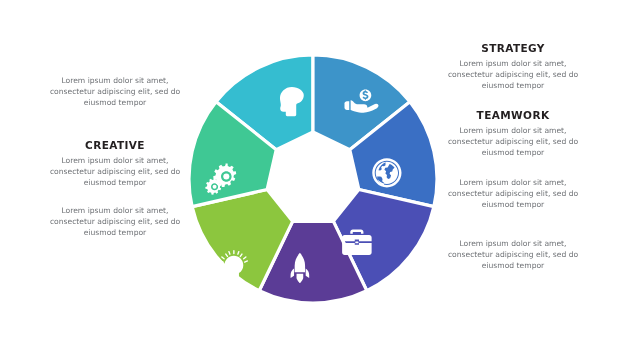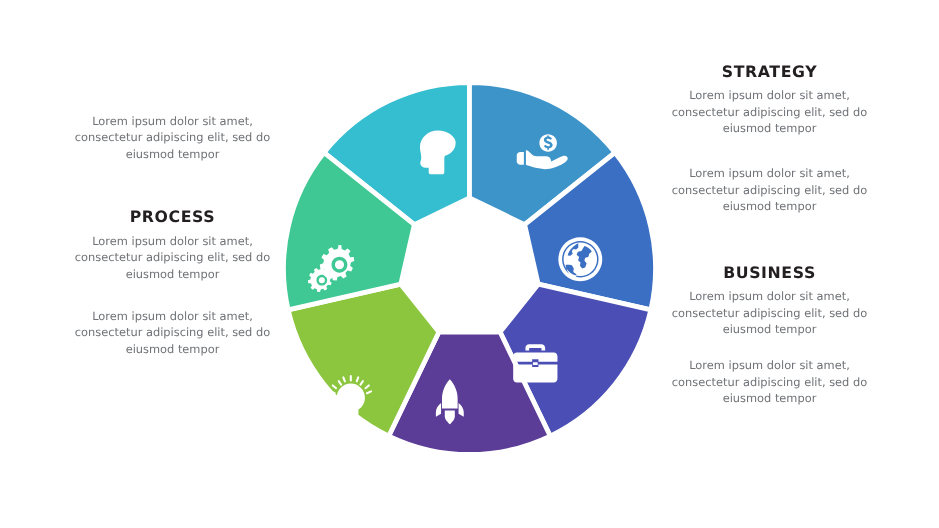--- a/index.html
+++ b/index.html
@@ -89,39 +89,39 @@
 </head>
 <body>
 
 <div id="infographic">
 
   <div class="label-block left-1">
     <p class="label-body">Lorem ipsum dolor sit amet, consectetur adipiscing elit, sed do eiusmod tempor</p>
   </div>
 
   <div class="label-block left-2">
-    <p class="label-title">PROCESS</p>
+    <p class="label-title">CREATIVE</p>
     <p class="label-body">Lorem ipsum dolor sit amet, consectetur adipiscing elit, sed do eiusmod tempor</p>
   </div>
 
   <div class="label-block left-3">
     <p class="label-body">Lorem ipsum dolor sit amet, consectetur adipiscing elit, sed do eiusmod tempor</p>
   </div>
 
   <div class="label-block right-1">
     <p class="label-title">STRATEGY</p>
     <p class="label-body">Lorem ipsum dolor sit amet, consectetur adipiscing elit, sed do eiusmod tempor</p>
   </div>
 
   <div class="label-block right-2">
+    <p class="label-title">TEAMWORK</p>
     <p class="label-body">Lorem ipsum dolor sit amet, consectetur adipiscing elit, sed do eiusmod tempor</p>
   </div>
 
   <div class="label-block right-3">
-    <p class="label-title">BUSINESS</p>
     <p class="label-body">Lorem ipsum dolor sit amet, consectetur adipiscing elit, sed do eiusmod tempor</p>
   </div>
 
   <div class="label-block right-4">
     <p class="label-body">Lorem ipsum dolor sit amet, consectetur adipiscing elit, sed do eiusmod tempor</p>
   </div>
 
   <div id="wheel">
     <svg viewBox="0 0 254 254" xmlns="http://www.w3.org/2000/svg">
       <g id="segments-group">

